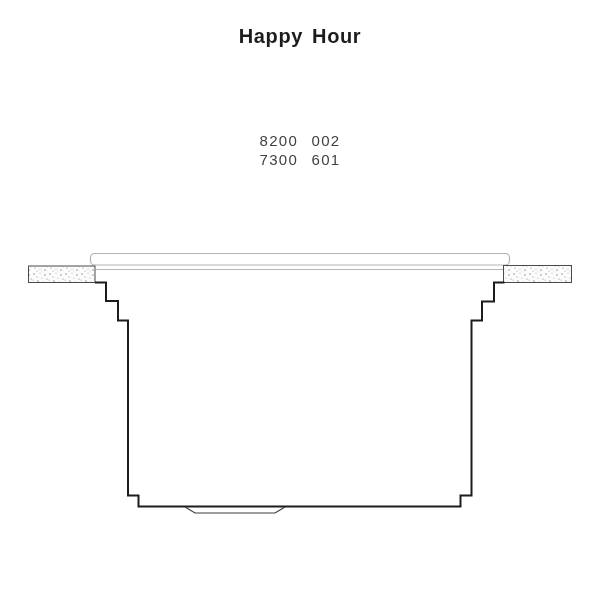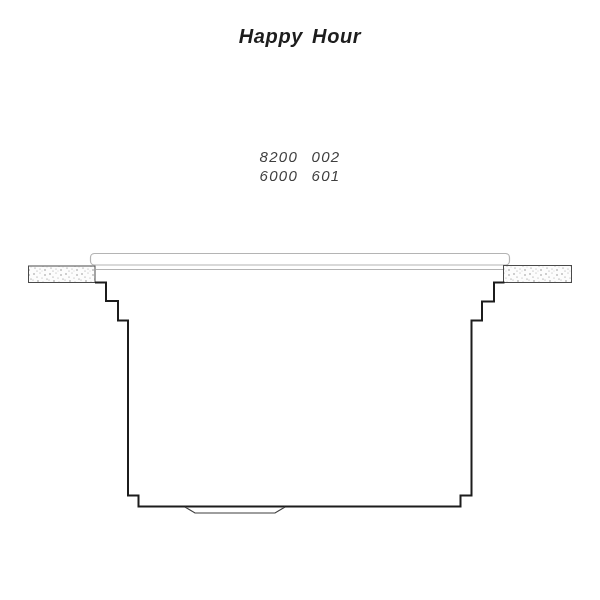--- a/index.html
+++ b/index.html
@@ -7,21 +7,20 @@
     padding: 0;
     background: #ffffff;
   }
   .page {
     position: relative;
     width: 600px;
     height: 600px;
     background: #ffffff;
     overflow: hidden;
     font-family: "Liberation Sans", sans-serif;
-    font-style: italic;
   }
   .title-block {
     position: absolute;
     top: 25px;
     left: 0;
     width: 600px;
     text-align: center;
     color: #1d1d1d;
     font-weight: 700;
     font-size: 20px;
@@ -38,21 +37,20 @@
     color: #3f3f3f;
     font-weight: 400;
     font-size: 15px;
     letter-spacing: 1.3px;
     word-spacing: 8px;
   }
   .acc-heading {
     line-height: 17px;
   }
   .acc-codes {
-    margin-top: 16px;
     line-height: 19px;
     text-align: center;
   }
   .diagram-svg {
     position: absolute;
     top: 0;
     left: 0;
   }
 </style>
 </head>
@@ -60,21 +58,21 @@
 
 <div class="page">
 
   <header class="title-block">
     <div>Happy Hour</div>
   </header>
 
   <section class="accessories">
     <div class="acc-codes">
       <div>8200 002</div>
-      <div>6000 601</div>
+      <div>7300 601</div>
     </div>
   </section>
 
   <svg class="diagram-svg" width="600" height="600" viewBox="0 0 600 600">
     <defs>
       <pattern id="stipple" width="16" height="16" patternUnits="userSpaceOnUse">
         <rect width="16" height="16" fill="#fcfcfc"></rect>
         <circle cx="2" cy="2" r="0.7" fill="#7d7d7d"></circle>
         <circle cx="8" cy="1" r="0.5" fill="#9a9a9a"></circle>
         <circle cx="13" cy="3" r="0.7" fill="#7d7d7d"></circle>

